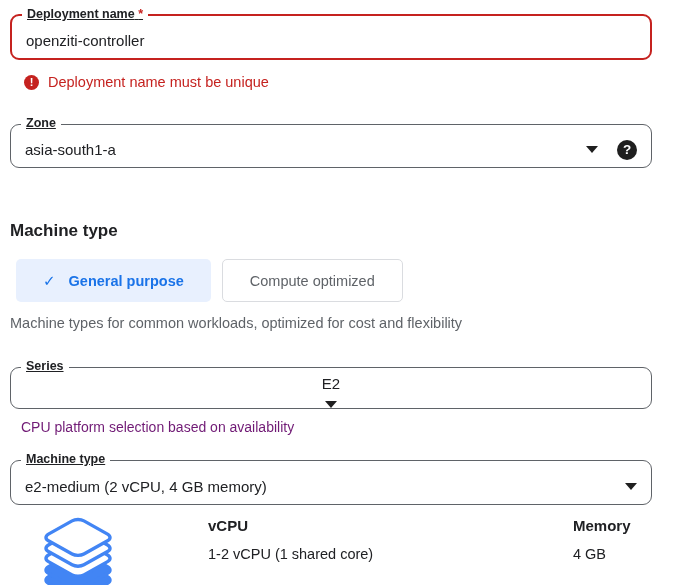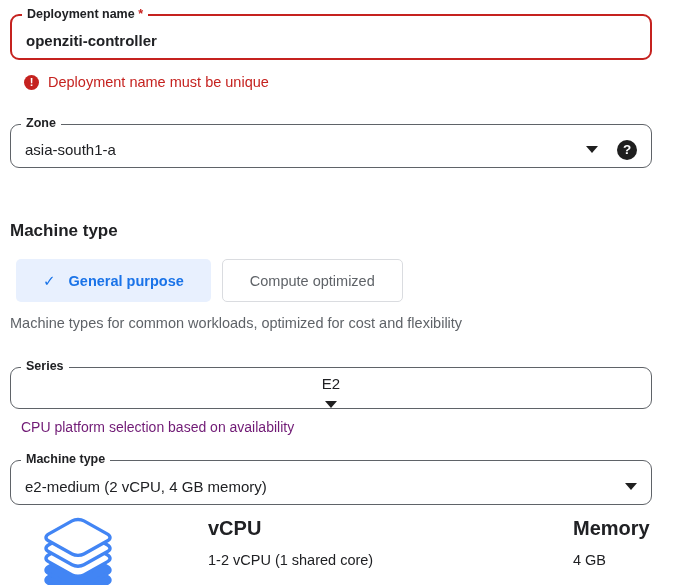--- a/index.html
+++ b/index.html
@@ -8,29 +8,29 @@
     font-family:"Liberation Sans","DejaVu Sans",sans-serif;color:#202124;
   }
   
   .field{
     position:relative;margin-left:10px;width:642px;height:44px;
     border:1px solid #5f6368;border-radius:9px;box-sizing:border-box;
     display:flex;align-items:center;padding:7px 14px 0 14px;background:#fff;
   }
   .field .flabel{
     position:absolute;top:-9px;left:10px;background:#fff;padding:0 5px;
-    font-size:12.5px;font-weight:700;line-height:15px;color:#202124;white-space:nowrap;
+    font-size:12.5px;font-weight:700;line-height:15px;color:#202124;white-space:nowrap;text-decoration:underline;
   }
   .field.error{border:2px solid #c5221f;height:46px;}
   .field.error .flabel{color:#202124;}
   .req{color:#c5221f;}
   .value{font-size:15px;color:#202124;flex:1;}
   .value-input{
     border:none;outline:none;flex:1;font-family:inherit;font-size:15px;color:#202124;
-    padding:0;background:transparent;font-weight:bold;
+    padding:0;background:transparent;
   }
   .caret{
     width:0;height:0;border-left:6px solid transparent;border-right:6px solid transparent;
     border-top:7px solid #1f1f1f;flex:none;
   }
   .help-circle{
     width:20px;height:20px;border-radius:50%;background:#1f1f1f;color:#fff;
     font-size:13.5px;font-weight:700;display:flex;align-items:center;justify-content:center;
     flex:none;margin-left:19px;cursor:pointer;
   }
@@ -54,21 +54,21 @@
   .tab.plain{background:#fff;border:1px solid #dadce0;color:#5f6368;padding:7px 27px;}
   .tab .check{font-size:15px;font-weight:700;}
   .desc{margin:13px 4px 0 10px;color:#5f6368;font-size:14.5px;}
   .series-field{margin-top:36px;height:42px;flex-direction:column;}
   .helper{margin:10px 0 0 21px;color:#701a75;font-size:14px;}
   .mtype-field{margin-top:25px;height:45px;}
   .spec-row{position:relative;margin-top:3px;height:84px;}
   .spec-icon{position:absolute;left:36px;top:1px;line-height:0;}
   .spec-col0{position:absolute;left:208px;top:9px;}
   .spec-col1{position:absolute;left:525px;top:9px;margin-left:48px;}
-  .spec-header{font-weight:700;font-size:20px;}
+  .spec-header{font-weight:700;font-size:15px;}
   .spec-value{margin-top:12px;font-size:14.5px;}
 </style>
 </head>
 <body>
 
 <div class="page">
 
   <div class="field error mt14">
     <span class="flabel"><span>Deployment name</span>&nbsp;<span class="req">*</span></span>
     <input class="value-input" type="text" value="openziti-controller" style="">

